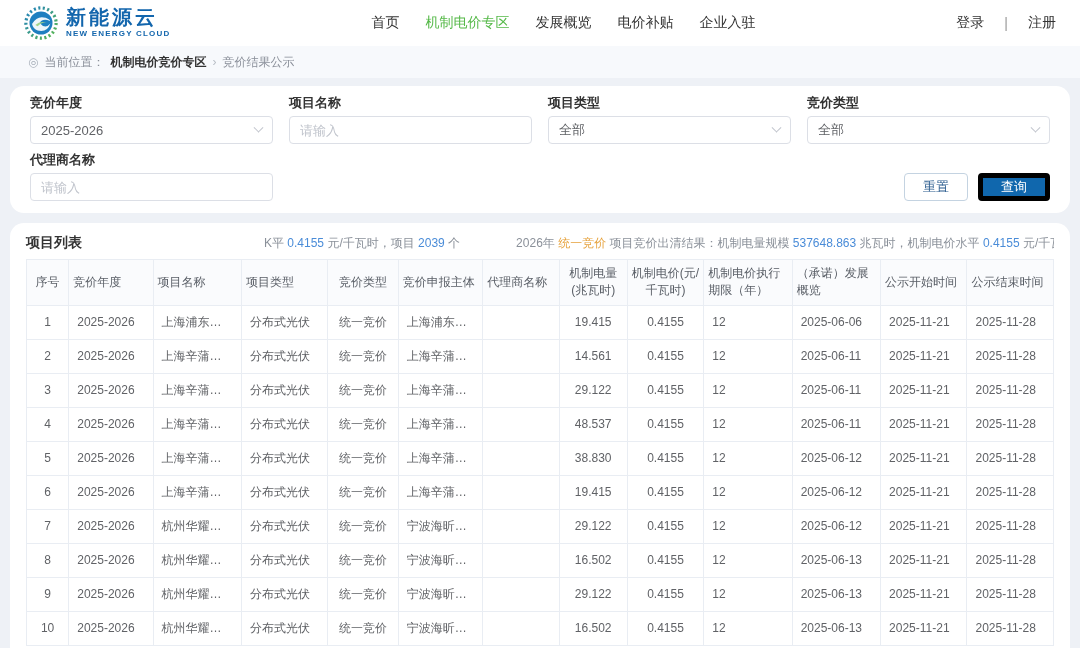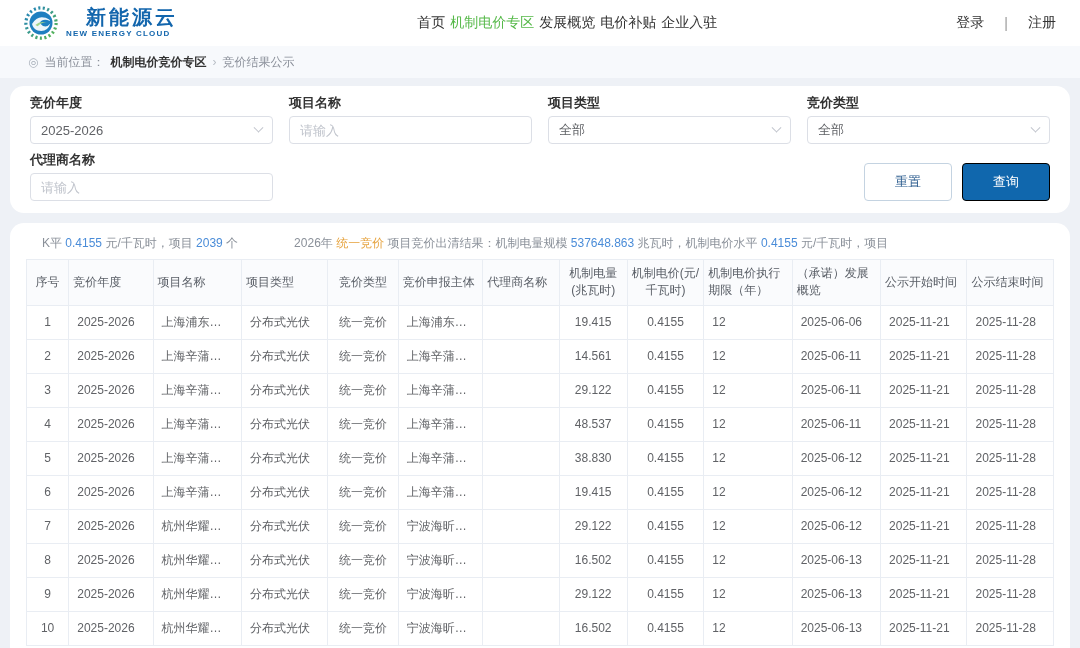--- a/index.html
+++ b/index.html
@@ -3,23 +3,23 @@
 <meta charset="utf-8">
 <style>
   * { box-sizing: border-box; margin: 0; padding: 0; }
   html,body { width:1080px; height:648px; overflow:hidden; }
   body { font-family:"Liberation Sans","DejaVu Sans",sans-serif; background:#eef1f6; color:#333; }
 
   
   .topbar { height:46px; background:#fff; display:flex; align-items:center; padding:0 24px; }
   .logo { display:flex; align-items:center; gap:8px; flex:none; }
   .logo-text { display:flex; flex-direction:column; line-height:1.05; }
-  .logo-cn { font-size:20px; font-weight:bold; color:#1366ad; letter-spacing:3px;margin-left:20px; }
+  .logo-cn { font-size:20px; font-weight:bold; color:#1366ad; letter-spacing:3px; }
   .logo-en { font-size:8px; font-weight:bold; color:#1366ad; letter-spacing:1.2px; margin-top:2px; }
-  .nav { display:flex; gap:5px; margin:12px auto; }
+  .nav { display:flex; gap:26px; margin:12px auto; }
   .nav-item { font-size:14px; color:#333; text-decoration:none; cursor:pointer; white-space:nowrap; }
   .nav-item.active { color:#56b949; }
   .auth { display:flex; align-items:center; gap:20px; font-size:14px; color:#333; flex:none; }
   .auth span { cursor:pointer; }
   .auth .sep { color:#999; cursor:default; }
 
   
   .breadcrumb { height:32px; background:#f7f9fc; display:flex; align-items:center; gap:6px;
                 padding:0 28px; font-size:12px; color:#8a8f99; }
   .crumb-pin { color:#a8b0ba; font-size:12px; }
@@ -37,23 +37,23 @@
   .control { width:100%; height:28px; border:1px solid #dcdfe6; border-radius:4px; background:#fff;
              font-size:13px; color:#606266; display:flex; align-items:center;
              justify-content:space-between; padding:0 10px; font-family:inherit; }
   input.control { display:block; }
   input.control::placeholder { color:#c0c4cc; }
   .select { cursor:pointer; }
   .chev { width:7px; height:7px; border-right:1px solid #c0c4cc; border-bottom:1px solid #c0c4cc;
           transform:rotate(45deg) translate(-2px,-2px); flex:none; }
   .filter-actions { grid-column:4; grid-row:2; display:flex; align-items:flex-end;
                     justify-content:flex-end; gap:10px; }
-  .btn { height:38px; padding:0 30px; border-radius:4px; font-size:13px; cursor:pointer; font-family:inherit; }
+  .btn { height:28px; padding:0 18px; border-radius:4px; font-size:13px; cursor:pointer; font-family:inherit; }
   .btn-reset { background:#fff; border:1px solid #c4d3e1; color:#2c5d8f; }
-  .btn-primary { background:#1067ad; border:1px solid #000000; color:#fff; }
+  .btn-primary { background:#1067ad; border:5px solid #000000; color:#fff; }
 
   
   .list-head { display:flex; align-items:center; height:36px; padding-top:4px; }
   .list-title { font-size:14px; font-weight:bold; color:#333; width:222px; flex:none; }
   .announcement { flex:1; display:flex; gap:40px; overflow:hidden; white-space:nowrap;
                   font-size:12px; color:#8a9099; }
   .ann { white-space:nowrap; flex:none;margin-left:16px; }
   .tok-blue { color:#4a8cd8; }
   .tok-orange { color:#e6a23c; }
 
@@ -154,20 +154,21 @@
         </div>
         <div class="filter-actions" id="filter-actions">
         <button class="btn btn-reset">重置</button>
         <button class="btn btn-primary">查询</button>
       </div>
     </div>
   </section>
 
   <section class="card list-card">
     <div class="list-head">
+      <h3 class="list-title">项目列表</h3>
       <div class="announcement" id="announcement">
           <span class="ann"><span>K平 </span><span class="tok-blue">0.4155</span><span> 元/千瓦时，项目 </span><span class="tok-blue">2039</span><span> 个</span></span>
           <span class="ann"><span>2026年 </span><span class="tok-orange">统一竞价</span><span> 项目竞价出清结果：机制电量规模 </span><span class="tok-blue">537648.863</span><span> 兆瓦时，机制电价水平 </span><span class="tok-blue">0.4155</span><span> 元/千瓦时，项目 </span></span>
         </div>
     </div>
 
     <table id="data-table">
       <colgroup>
         <col class="c1">
           <col class="c2">

